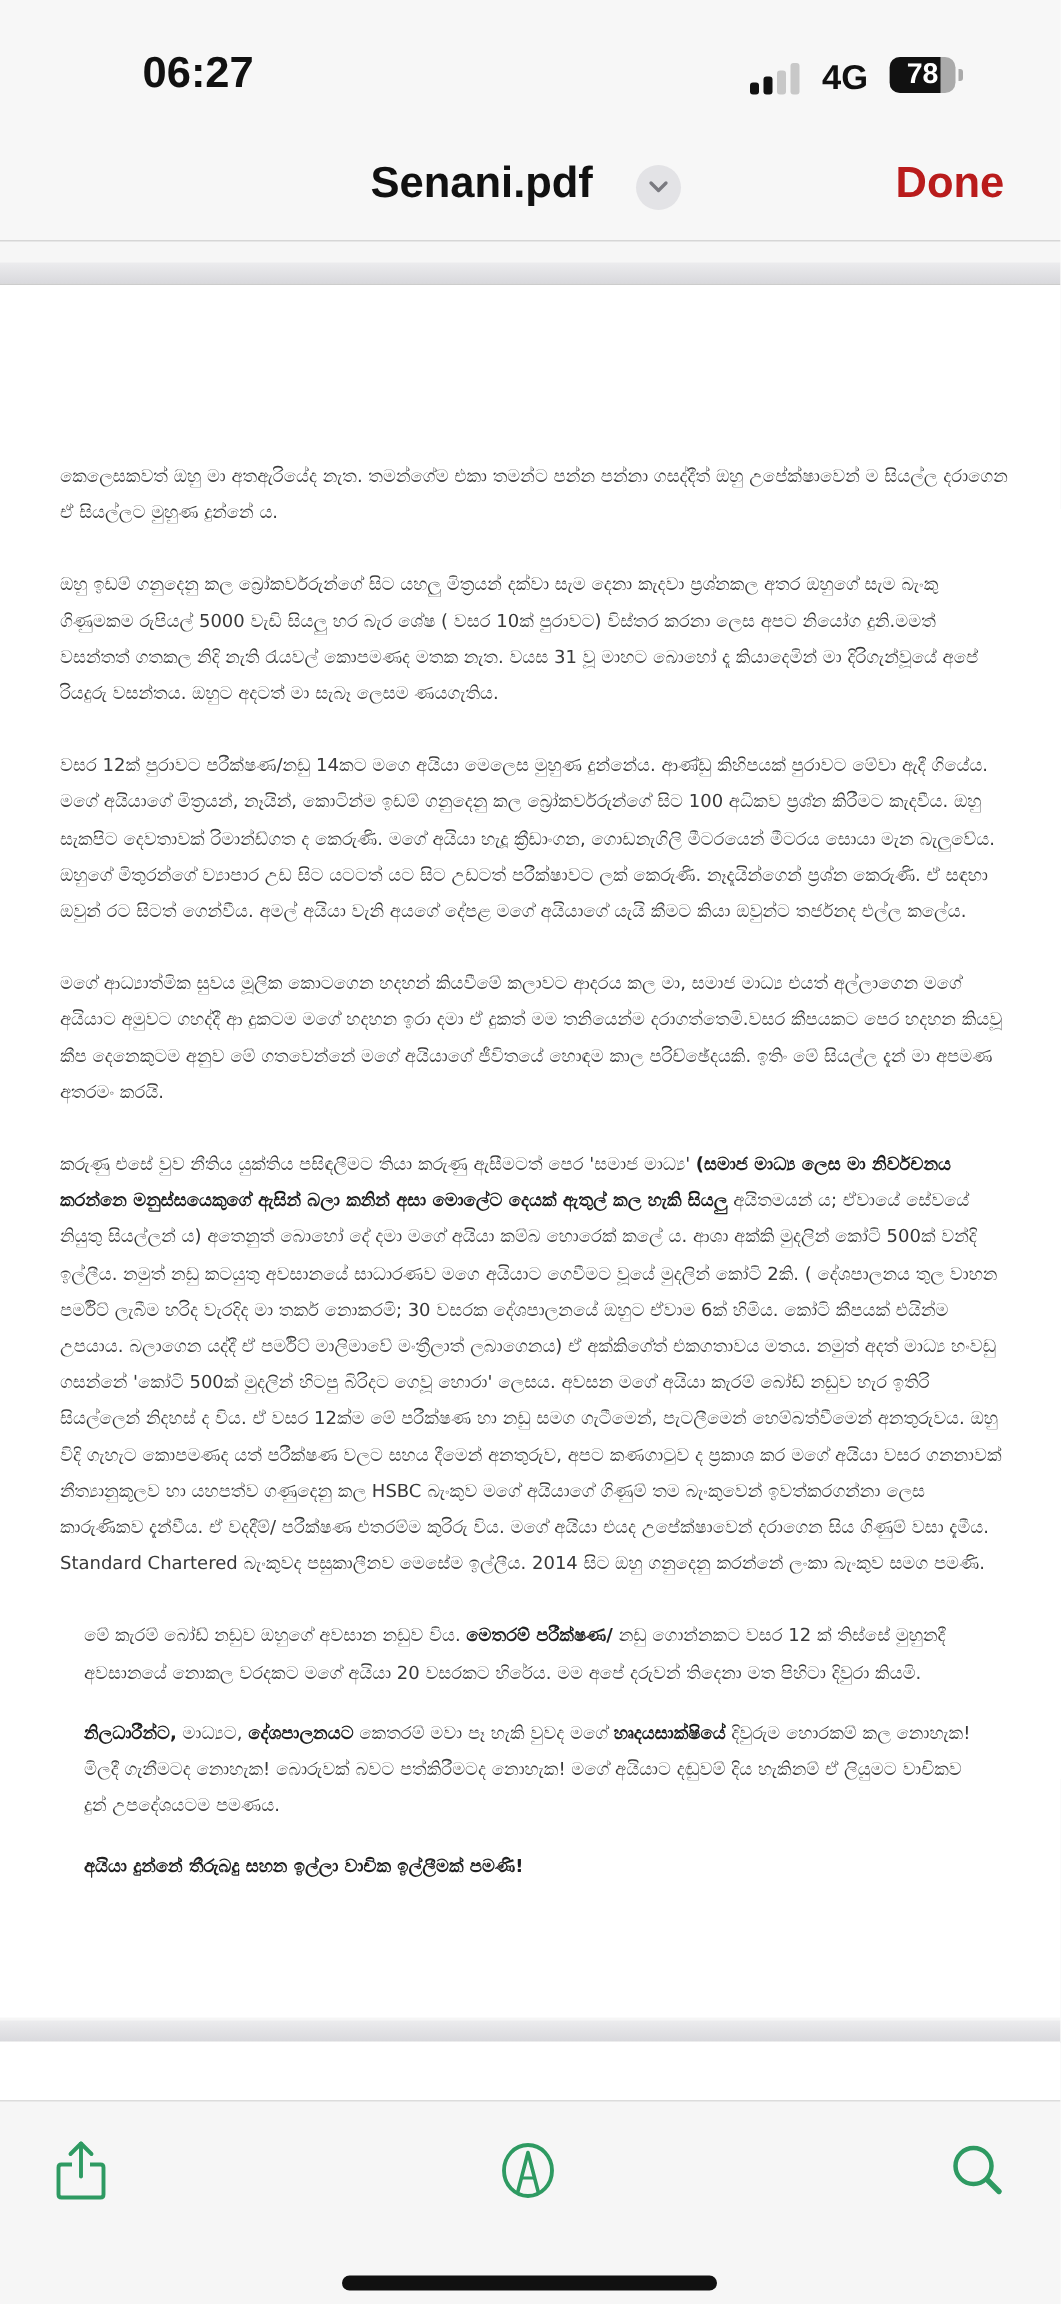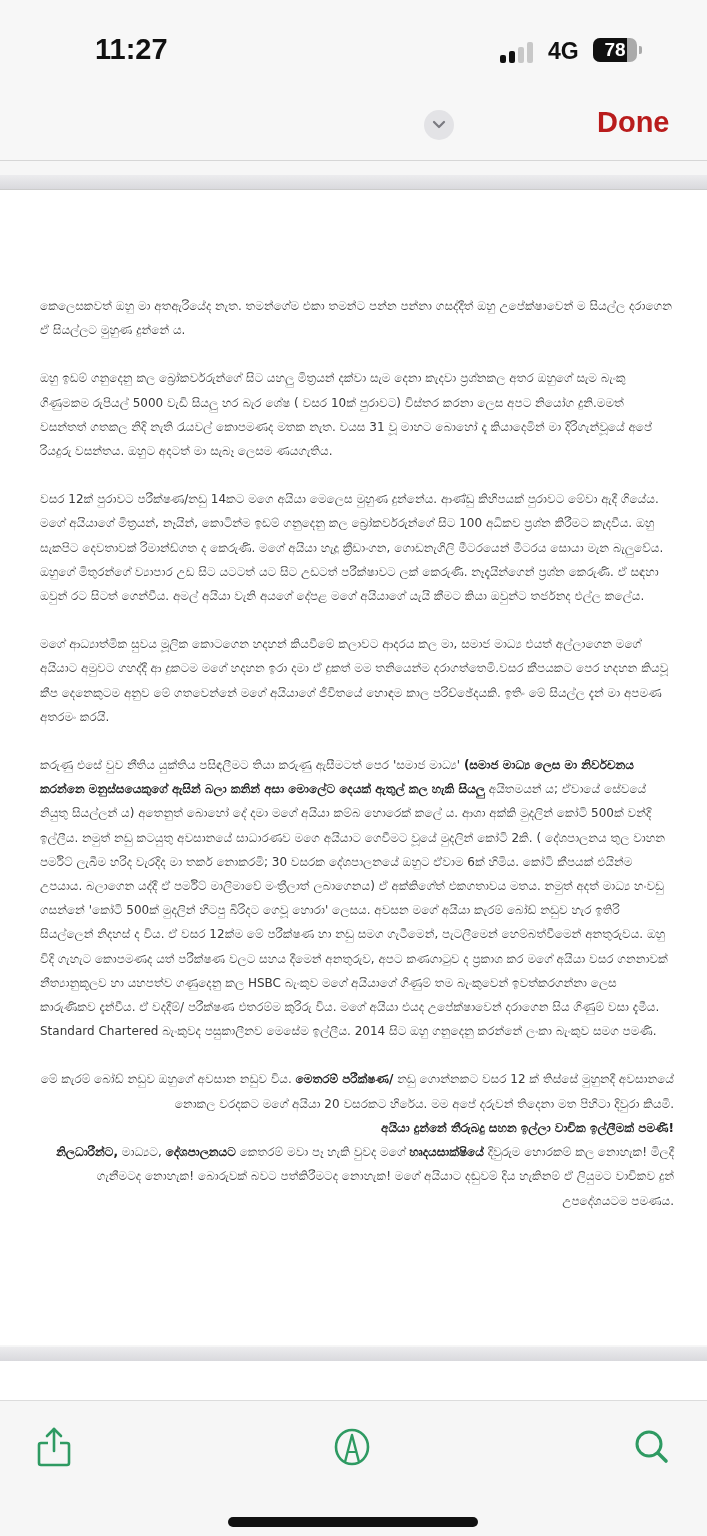--- a/index.html
+++ b/index.html
@@ -46,72 +46,73 @@
       cursor: pointer;
     }
     .sep-band { position: absolute; left: 0; width: 707px; height: 14px; background: linear-gradient(#ececee, #d9d9dd); border-bottom: 1px solid #ccc; }
     .page {
       position: absolute; left: 0; top: 190px; width: 707px; height: 1155px; background: #fff;
     }
     .page-body {
       position: absolute; left: 40px; top: 104px; width: 634px;
       font-family: "DejaVu Sans", sans-serif; font-size: 12px; line-height: 24.2px; color: #3a3a3a;
     }
-    .page-body p { margin: 0 0 24px 0; }
-    .page-body p.tight { margin: 0; text-align: right; }
+    .page-body p { margin: 11px 0 24px 0; }
+    .page-body p.tight { margin: 16px; }
     .page-body b { font-weight: 700; color: #222; }
 
     .toolbar {
       position: absolute; left: 0; top: 1400px; width: 707px; height: 136px; background: #f6f6f6;
       border-top: 1px solid #dcdcdc;
     }
     .tool { position: absolute; top: 24px; width: 44px; height: 44px; display: flex; align-items: center; justify-content: center; cursor: pointer; }
     .home-indicator { position: absolute; left: 228px; top: 116px; width: 250px; height: 10px; border-radius: 5px; background: #111; }
     .white-strip { position: absolute; left: 0; top: 1361px; width: 707px; height: 39px; background: #fff; }
   </style>
 </head>
 <body>
 
 <div class="status-bar">
-  <div class="time">11:27</div>
+  <div class="time">06:27</div>
   <div class="signal">
     <span style="left:0;height:8px;background:#111;"></span>
     <span style="left:9px;height:12px;background:#111;"></span>
     <span style="left:18px;height:16px;background:#c8c8c8;"></span>
     <span style="left:27px;height:21px;background:#c8c8c8;"></span>
   </div>
   <div class="net">4G</div>
   <div class="battery">
     <div class="fill" id="batt-fill" style="width: 78%;"></div>
     <div class="pct">78</div>
   </div>
   <div class="battery-tip"></div>
 </div>
 
 <div class="nav-bar">
+  <div class="doc-title">Senani.pdf</div>
   <div class="title-menu">
     <svg width="14" height="10" viewBox="0 0 14 10">
       <path d="M2 2 L7 7 L12 2" stroke="#7a7a80" stroke-width="2.2" fill="none" stroke-linecap="round" stroke-linejoin="round"></path>
     </svg>
   </div>
   <div class="done-button" style="color: #b91c1c;">Done</div>
 </div>
 
 <div class="sep-band" style="top:175px;"></div>
 
 <div class="page">
   <div class="page-body">
     <p>කෙලෙසකවත් ඔහු මා අතඇරියේද නැත. තමන්ගේම එකා තමන්ට පන්න පන්නා ගසද්දීත් ඔහු උපේක්ෂාවෙන් ම සියල්ල දරාගෙන ඒ සියල්ලට මුහුණ දුන්නේ ය.</p>
     <p>ඔහු ඉඩම් ගනුදෙනු කල බ්‍රෝකර්වරුන්ගේ සිට යහලු මිත්‍රයන් දක්වා සැම දෙනා කැදවා ප්‍රශ්නකල අතර ඔහුගේ සැම බැංකු ගිණුමකම රුපියල් 5000 වැඩි සියලු හර බැර ශේෂ ( වසර 10ක් පුරාවට) විස්තර කරනා ලෙස අපට නියෝග දුනි.මමත් වසන්තත් ගතකල නිදි නැති රැයවල් කොපමණද මතක නැත. වයස 31 වූ මාහට බොහෝ දෑ කියාදෙමින් මා දිරිගැන්වූයේ අපේ රියදුරු වසන්තය. ඔහුට අදටත් මා සැබෑ ලෙසම ණයගැතිය.</p>
     <p>වසර 12ක් පුරාවට පරීක්ෂණ/නඩු 14කට මගෙ අයියා මෙලෙස මුහුණ දුන්නේය. ආණ්ඩු කිහිපයක් පුරාවට මේවා ඇදී ගියේය. මගේ අයියාගේ මිත්‍රයන්, නෑයින්, කොටින්ම ඉඩම් ගනුදෙනු කල බ්‍රෝකර්වරුන්ගේ සිට 100 අධිකව ප්‍රශ්න කිරීමට කැදවීය. ඔහු සැකපිට දෙවතාවක් රිමාන්ඩ්ගත ද කෙරුණි. මගේ අයියා හැදූ ක්‍රීඩාංගන, ගොඩනැගිලි මීටරයෙන් මීටරය සොයා මැන බැලුවේය. ඔහුගේ මිතුරන්ගේ ව්‍යාපාර උඩ සිට යටටත් යට සිට උඩටත් පරීක්ෂාවට ලක් කෙරුණි. නෑදෑයින්ගෙන් ප්‍රශ්න කෙරුණි. ඒ සඳහා ඔවුන් රට සිටත් ගෙන්වීය. අමල් අයියා වැනි අයගේ දේපළ මගේ අයියාගේ යැයි කීමට කියා ඔවුන්ට තර්ජනද එල්ල කලේය.</p>
     <p>මගේ ආධ්‍යාත්මික සුවය මූලික කොටගෙන හදහන් කියවීමේ කලාවට ආදරය කල මා, සමාජ මාධ්‍ය එයත් අල්ලාගෙන මගේ අයියාට අමුවට ගහද්දී ආ දුකටම මගේ හදහන ඉරා දමා ඒ දුකත් මම තනියෙන්ම දරාගත්තෙමි.වසර කීපයකට පෙර හදහන කියවූ කීප දෙනෙකුටම අනුව මේ ගතවෙන්නේ මගේ අයියාගේ ජීවිතයේ හොඳම කාල පරිච්ඡේදයකි. ඉතිං මේ සියල්ල දැන් මා අපමණ අතරමං කරයි.</p>
     <p><span>කරුණු එසේ වුව නීතිය යුක්තිය පසිඳලීමට තියා කරුණු ඇසීමටත් පෙර 'සමාජ මාධ්‍ය' </span><b>(සමාජ මාධ්‍ය ලෙස මා නිර්වචනය කරන්නෙ මනුස්සයෙකුගේ ඇසින් බලා කනින් අසා මොලේට දෙයක් ඇතුල් කල හැකි සියලු</b><span> අයිතමයන් ය; ඒවායේ සේවයේ නියුතු සියල්ලන් ය) අතෙනුත් බොහෝ දේ දමා මගේ අයියා කම්බ හොරෙක් කලේ ය. ආශා අක්කි මුදලින් කෝටි 500ක් වන්දි ඉල්ලීය. නමුත් නඩු කටයුතු අවසානයේ සාධාරණව මගෙ අයියාට ගෙවීමට වූයේ මුදලින් කෝටි 2කි. ( දේශපාලනය තුල වාහන පර්මිට් ලැබීම හරිද වැරදිද මා තර්ක නොකරමි; 30 වසරක දේශපාලනයේ ඔහුට ඒවාම 6ක් හිමිය. කෝටි කීපයක් එයින්ම උපයාය. බලාගෙන යද්දී ඒ පර්මිට් මාලිමාවේ මංත්‍රීලාත් ලබාගෙනය) ඒ අක්කිගේත් එකගතාවය මතය. නමුත් අදත් මාධ්‍ය හංවඩු ගසන්නේ 'කෝටි 500ක් මුදලින් හිටපු බිරිදට ගෙවූ හොරා' ලෙසය. අවසන මගේ අයියා කැරම් බෝඩ් නඩුව හැර ඉතිරි සියල්ලෙන් නිදහස් ද විය. ඒ වසර 12ක්ම මේ පරීක්ෂණ හා නඩු සමග ගැටීමෙන්, පැටලීමෙන් හෙම්බත්වීමෙන් අනතුරුවය. ඔහු විදි ගැහැට කොපමණද යත් පරීක්ෂණ වලට සහය දීමෙන් අනතුරුව, අපට කණගාටුව ද ප්‍රකාශ කර මගේ අයියා වසර ගනනාවක් නීත්‍යානුකූලව හා යහපත්ව ගණුදෙනු කල HSBC බැංකුව මගේ අයියාගේ ගිණුම් තම බැංකුවෙන් ඉවත්කරගන්නා ලෙස කාරුණිකව දැන්වීය. ඒ වදදීම්/ පරීක්ෂණ එතරම්ම කුරිරු විය. මගේ අයියා එයද උපේක්ෂාවෙන් දරාගෙන සිය ගිණුම් වසා දැමීය. Standard Chartered බැංකුවද පසුකාලීනව මෙසේම ඉල්ලීය. 2014 සිට ඔහු ගනුදෙනු කරන්නේ ලංකා බැංකුව සමග පමණි.</span></p>
     <p class="tight"><span>මේ කැරම් බෝඩ් නඩුව ඔහුගේ අවසාන නඩුව විය. </span><b>මෙතරම් පරීක්ෂණ/</b><span> නඩු ගොන්නකට වසර 12 ක් තිස්සේ මුහුනදී අවසානයේ නොකල වරදකට මගේ අයියා 20 වසරකට හිරේය. මම අපේ දරුවන් තිදෙනා මත පිහිටා දිවුරා කියමි.</span></p>
+    <p class="tight"><b>නිලධාරීන්ට,</b><span> මාධ්‍යට, </span><b>දේශපාලනයට</b><span> කෙතරම් මවා පෑ හැකි වුවද මගේ </span><b>හෘදයසාක්ෂියේ</b><span> දිවුරුම හොරකම් කල නොහැක! මිලදී ගැනීමටද නොහැක! බොරුවක් බවට පත්කිරීමටද නොහැක! මගේ අයියාට දඬුවම් දිය හැකිනම් ඒ ලියුමට වාචිකව දුන් උපදේශයටම පමණය.</span></p>
     <p class="tight"><b>අයියා දුන්නේ තීරුබදු සහන ඉල්ලා වාචික ඉල්ලීමක් පමණි!</b></p>
-    <p class="tight"><b>නිලධාරීන්ට,</b><span> මාධ්‍යට, </span><b>දේශපාලනයට</b><span> කෙතරම් මවා පෑ හැකි වුවද මගේ </span><b>හෘදයසාක්ෂියේ</b><span> දිවුරුම හොරකම් කල නොහැක! මිලදී ගැනීමටද නොහැක! බොරුවක් බවට පත්කිරීමටද නොහැක! මගේ අයියාට දඬුවම් දිය හැකිනම් ඒ ලියුමට වාචිකව දුන් උපදේශයටම පමණය.</span></p>
   </div>
 </div>
 
 <div class="sep-band" style="top:1347px;"></div>
 <div class="white-strip"></div>
 
 <div class="toolbar">
   <div class="tool" style="left:32px;">
     <svg width="40" height="44" viewBox="0 0 40 44">
       <path d="M20 4 L20 26" stroke="#2e9a62" stroke-width="2.6" stroke-linecap="round"></path>

